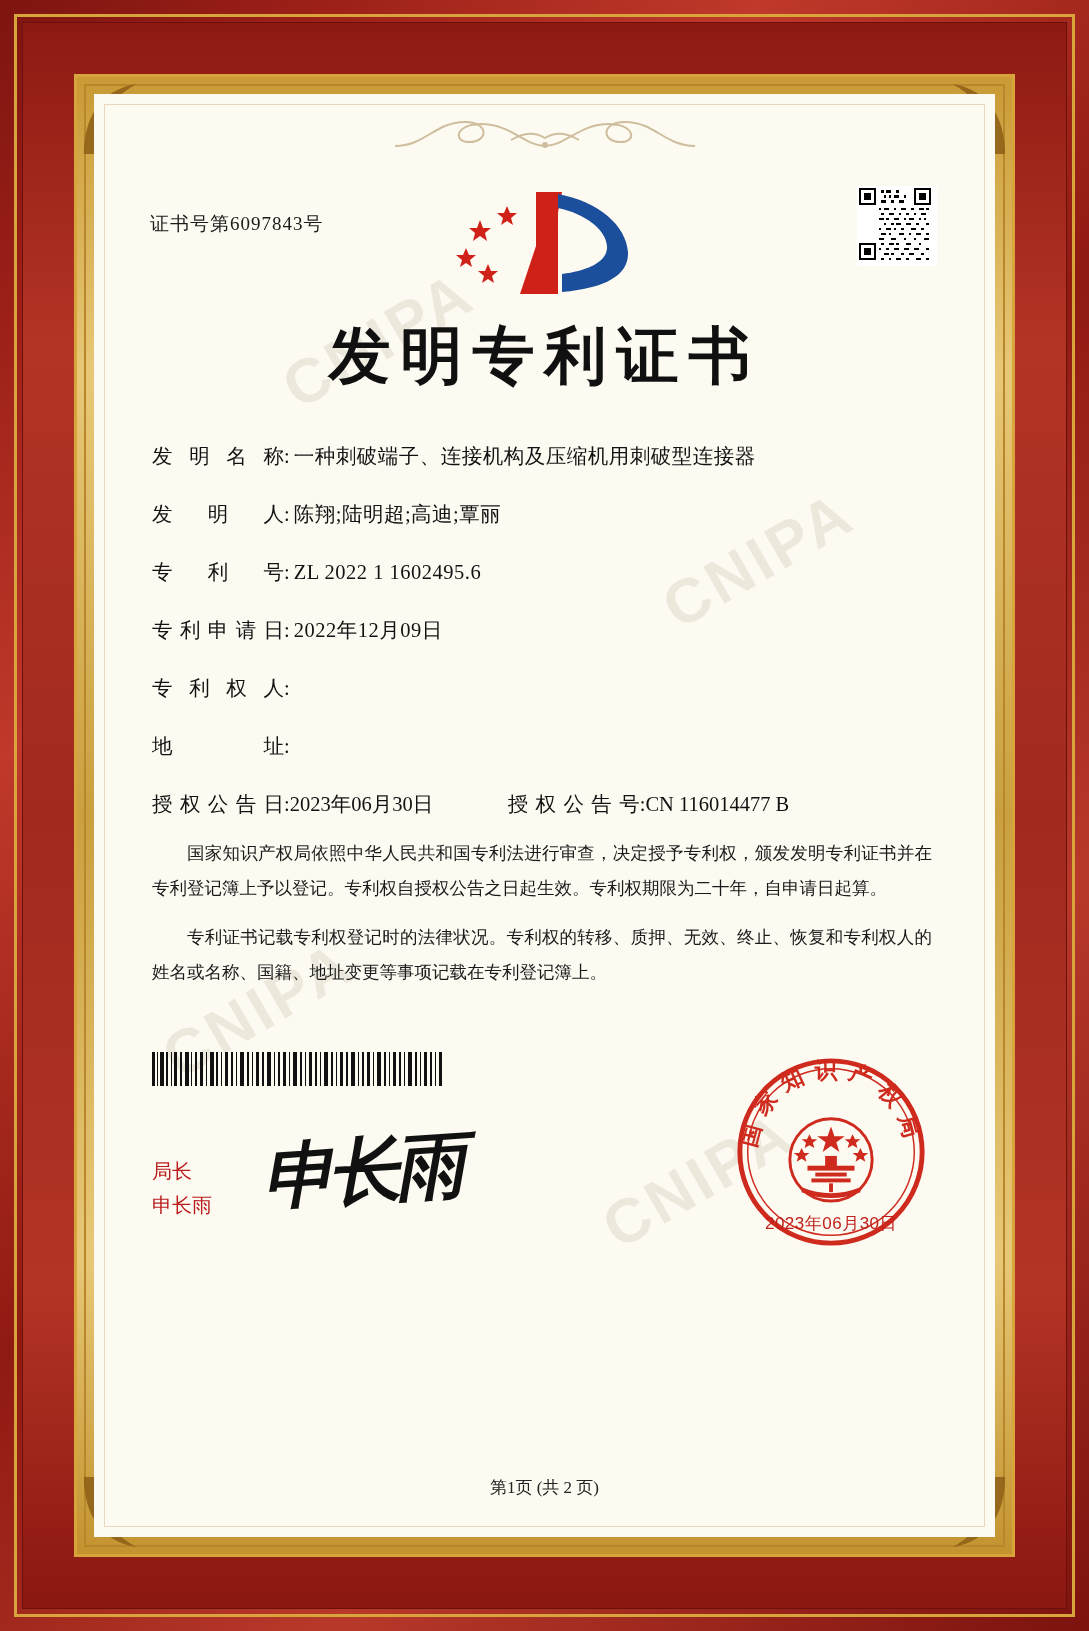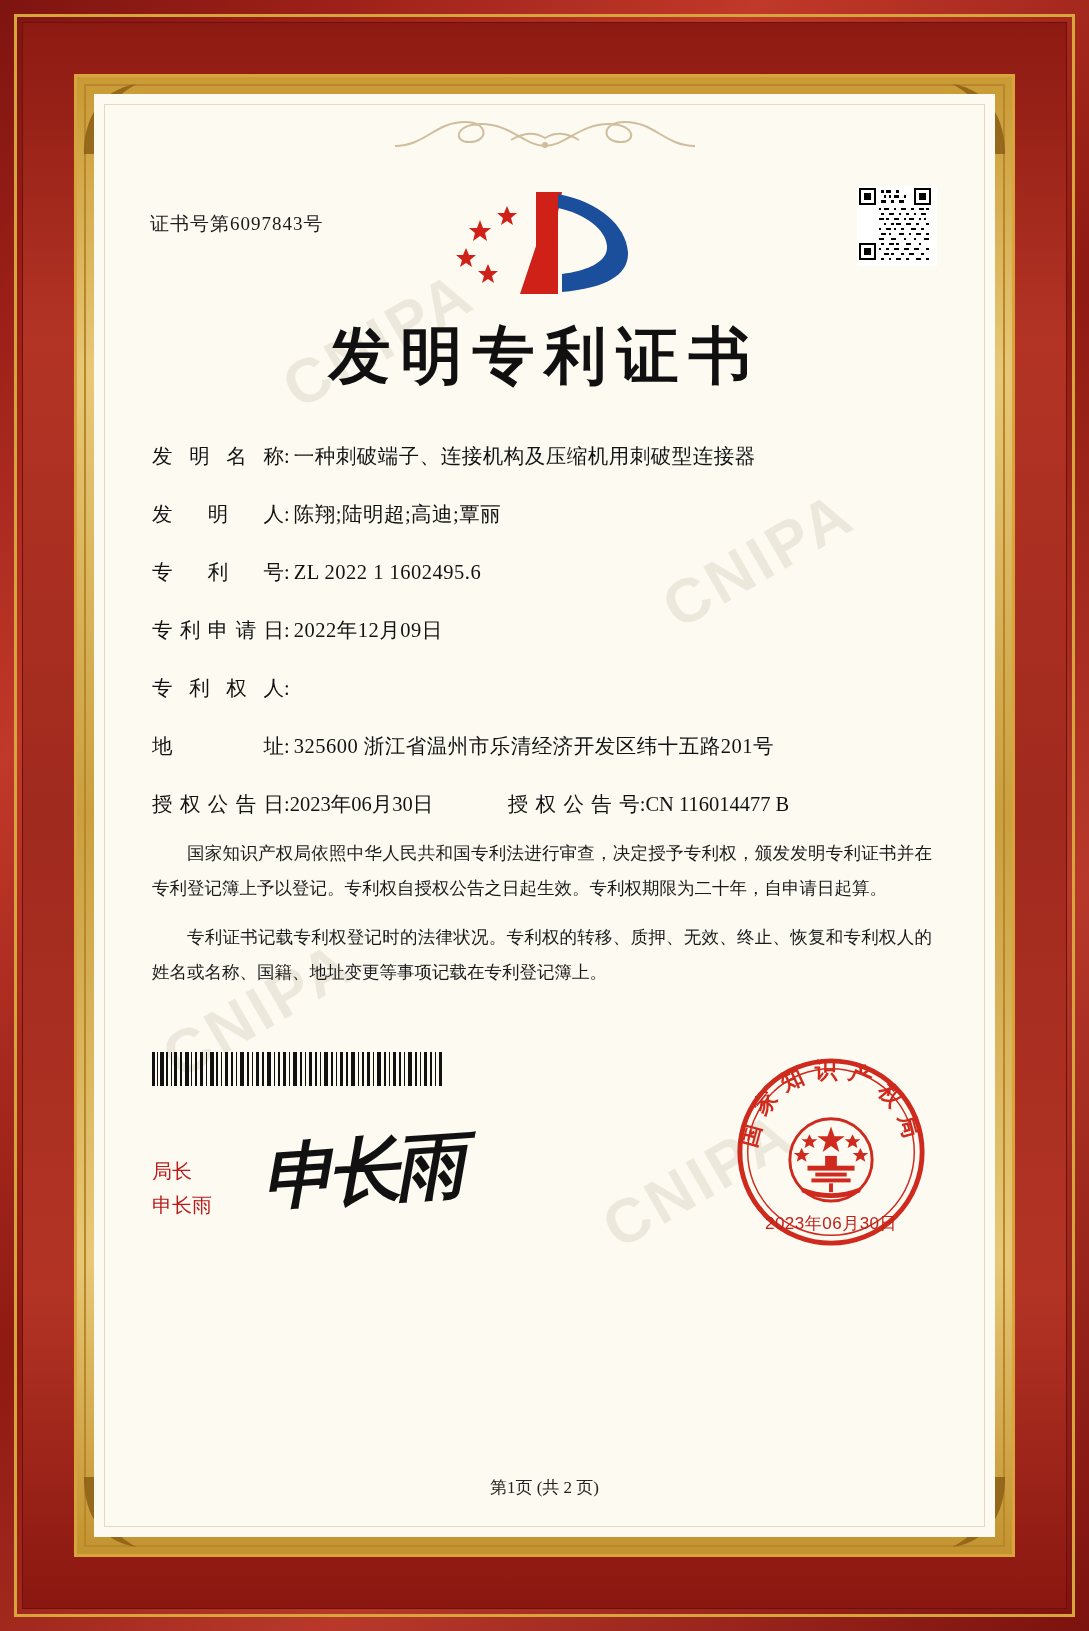--- a/index.html
+++ b/index.html
@@ -469,21 +469,20 @@
           </span>
         <span class="colon">:</span>
       </div>
 
       <div class="row">
         <span class="label">
             <span>地</span>
             <span>址</span>
           </span>
         <span class="colon">:</span>
-        <span class="value">325600 浙江省温州市乐清经济开发区纬十五路201号</span>
       </div>
 
       <div class="row-dual">
         <span class="lbl-a">
             <span>授</span>
             <span>权</span>
             <span>公</span>
             <span>告</span>
             <span>日</span>
           </span>

